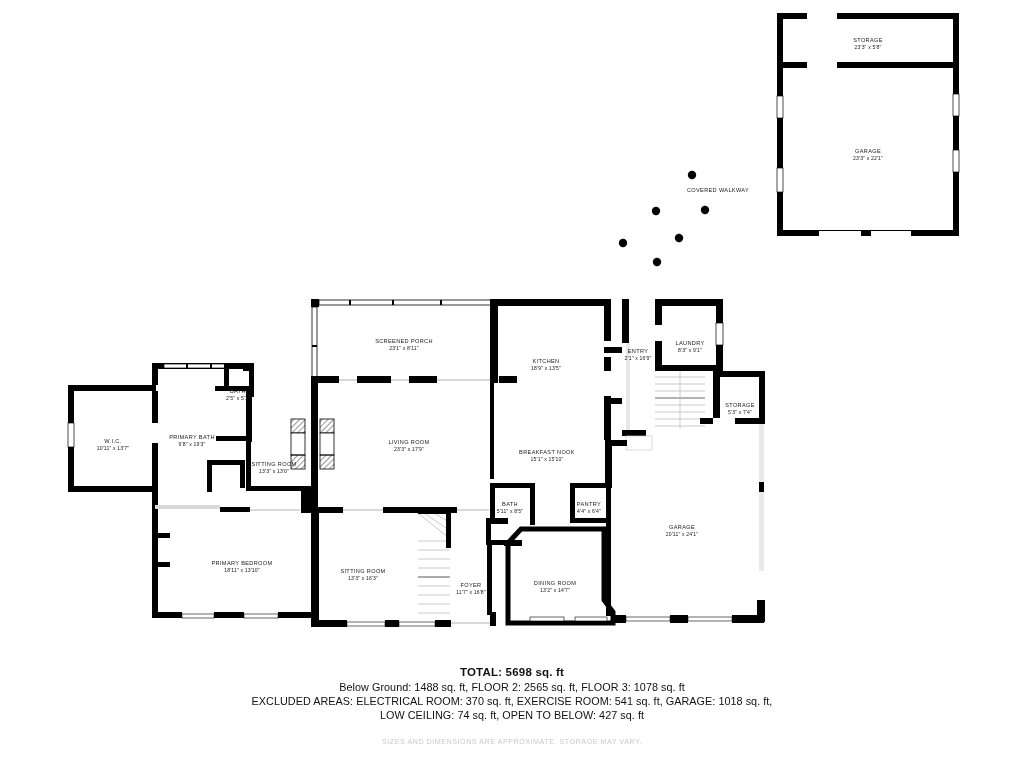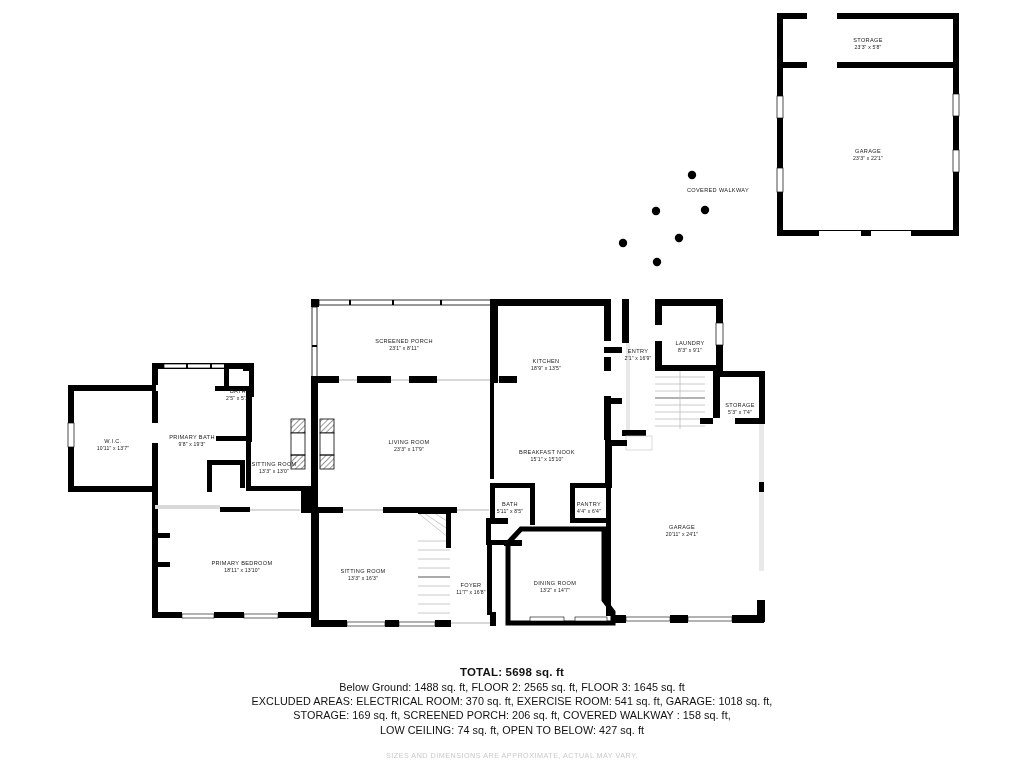--- a/index.html
+++ b/index.html
@@ -414,20 +414,19 @@
         <span class="rdim">5'3" x 7'4"</span>
       </div>
       <div class="room-label" style="left: 682px; top: 531px;">
         <span class="rname">GARAGE</span>
         <span class="rdim">20'11" x 24'1"</span>
       </div>
     </div>
 
   <div id="footer">
     <div class="total">TOTAL: 5698 sq. ft</div>
-    <div class="fline">Below Ground: 1488 sq. ft, FLOOR 2: 2565 sq. ft, FLOOR 3: 1645 sq. ft</div>
+    <div class="fline">Below Ground: 1488 sq. ft, FLOOR 2: 2565 sq. ft, FLOOR 3: 1078 sq. ft</div>
     <div class="fline">EXCLUDED AREAS: ELECTRICAL ROOM: 370 sq. ft, EXERCISE ROOM: 541 sq. ft, GARAGE: 1018 sq. ft,</div>
-    <div class="fline">STORAGE: 169 sq. ft, SCREENED PORCH: 206 sq. ft, COVERED WALKWAY : 158 sq. ft,</div>
     <div class="fline">LOW CEILING: 74 sq. ft, OPEN TO BELOW: 427 sq. ft</div>
-    <div class="disclaimer">SIZES AND DIMENSIONS ARE APPROXIMATE, ACTUAL MAY VARY.</div>
+    <div class="disclaimer">SIZES AND DIMENSIONS ARE APPROXIMATE, STORAGE MAY VARY.</div>
   </div>
 
 </div>
 
 </body></html>

